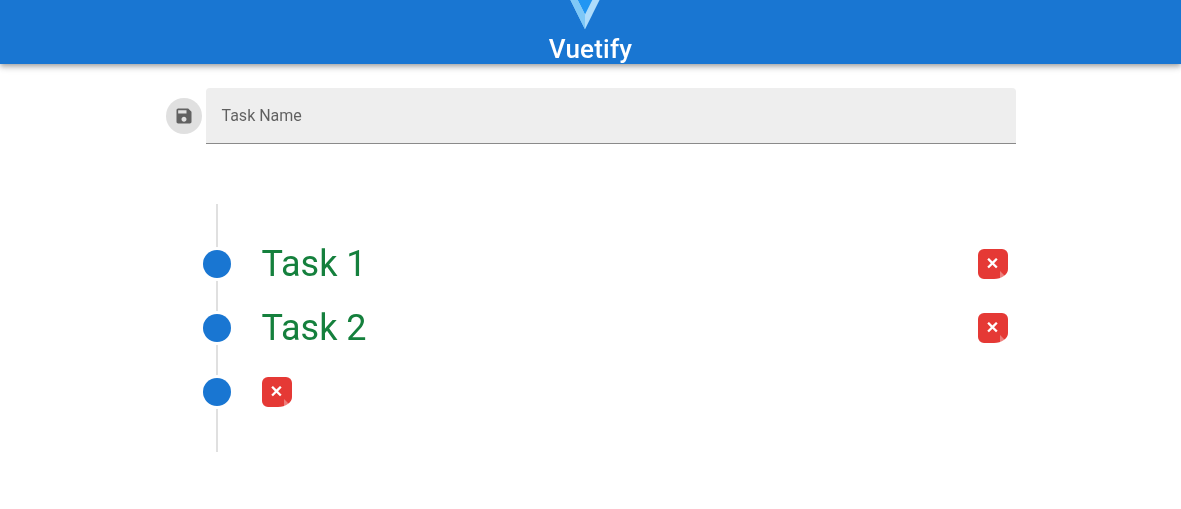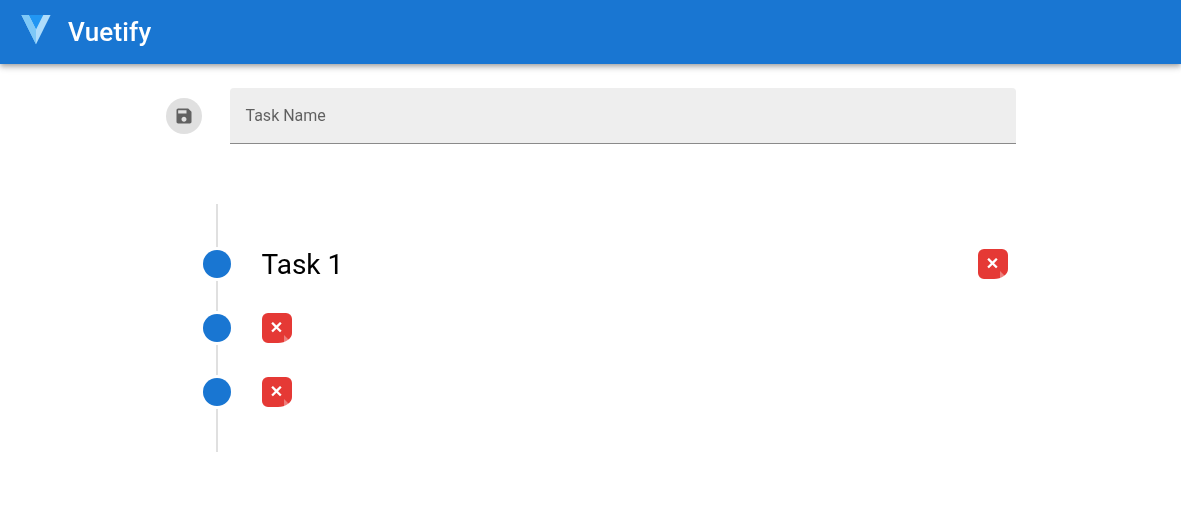--- a/index.html
+++ b/index.html
@@ -13,20 +13,21 @@
   .app-bar {
     height: 64px;
     background: #1976D2;
     display: flex;
     align-items: center;
     padding: 0 16px;
     box-shadow: 0 2px 4px -1px rgba(0,0,0,.2),
                 0 4px 5px 0 rgba(0,0,0,.14),
                 0 1px 10px 0 rgba(0,0,0,.12);
     color: #fff;
+    flex-direction: column;
   }
   .app-bar .logo {
     width: 40px; height: 40px;
     display: flex; align-items: center; justify-content: center;
     margin-right: 12px;
   }
   .app-bar .title {
     font-size: 26px;
     font-weight: 500;
     letter-spacing: 0.2px;
@@ -34,21 +35,21 @@
 
   .container {
     width: 850px;
     margin: 0 auto;
     padding-top: 24px;
   }
 
   .input-row {
     display: flex;
     align-items: center;
-    gap: 28px;
+    gap: 4px;
     margin-bottom: 60px;
   }
   .save-btn {
     width: 36px; height: 36px;
     border-radius: 50%;
     background: #e0e0e0;
     border: none;
     display: flex; align-items: center; justify-content: center;
     cursor: pointer;
     flex: 0 0 auto;
@@ -113,23 +114,23 @@
   }
   .item-body {
     flex: 1;
     display: flex;
     align-items: center;
     justify-content: space-between;
     padding-left: 36px;
     padding-right: 8px;
   }
   .task-name {
-    font-size: 28px;
+    font-size: 36px;
     font-weight: 400;
-    color: #000000;
+    color: #15803d;
   }
   .delete-btn {
     width: 30px; height: 30px;
     background: #E53935;
     border: none;
     border-radius: 6px;
     border-bottom-right-radius: 14px 10px;
     display: flex; align-items: center; justify-content: center;
     cursor: pointer;
     position: relative;
@@ -191,20 +192,21 @@
       <button class="delete-btn">
         <span class="x">✕</span>
       </button>
     </div>
         </div>
         <div class="timeline-item">
     <div class="dot-wrap">
       <div class="dot"></div>
     </div>
     <div class="item-body">
+      <span class="task-name">Task 2</span>
       <button class="delete-btn">
         <span class="x">✕</span>
       </button>
     </div>
         </div>
         <div class="timeline-item">
     <div class="dot-wrap">
       <div class="dot"></div>
     </div>
     <div class="item-body">

